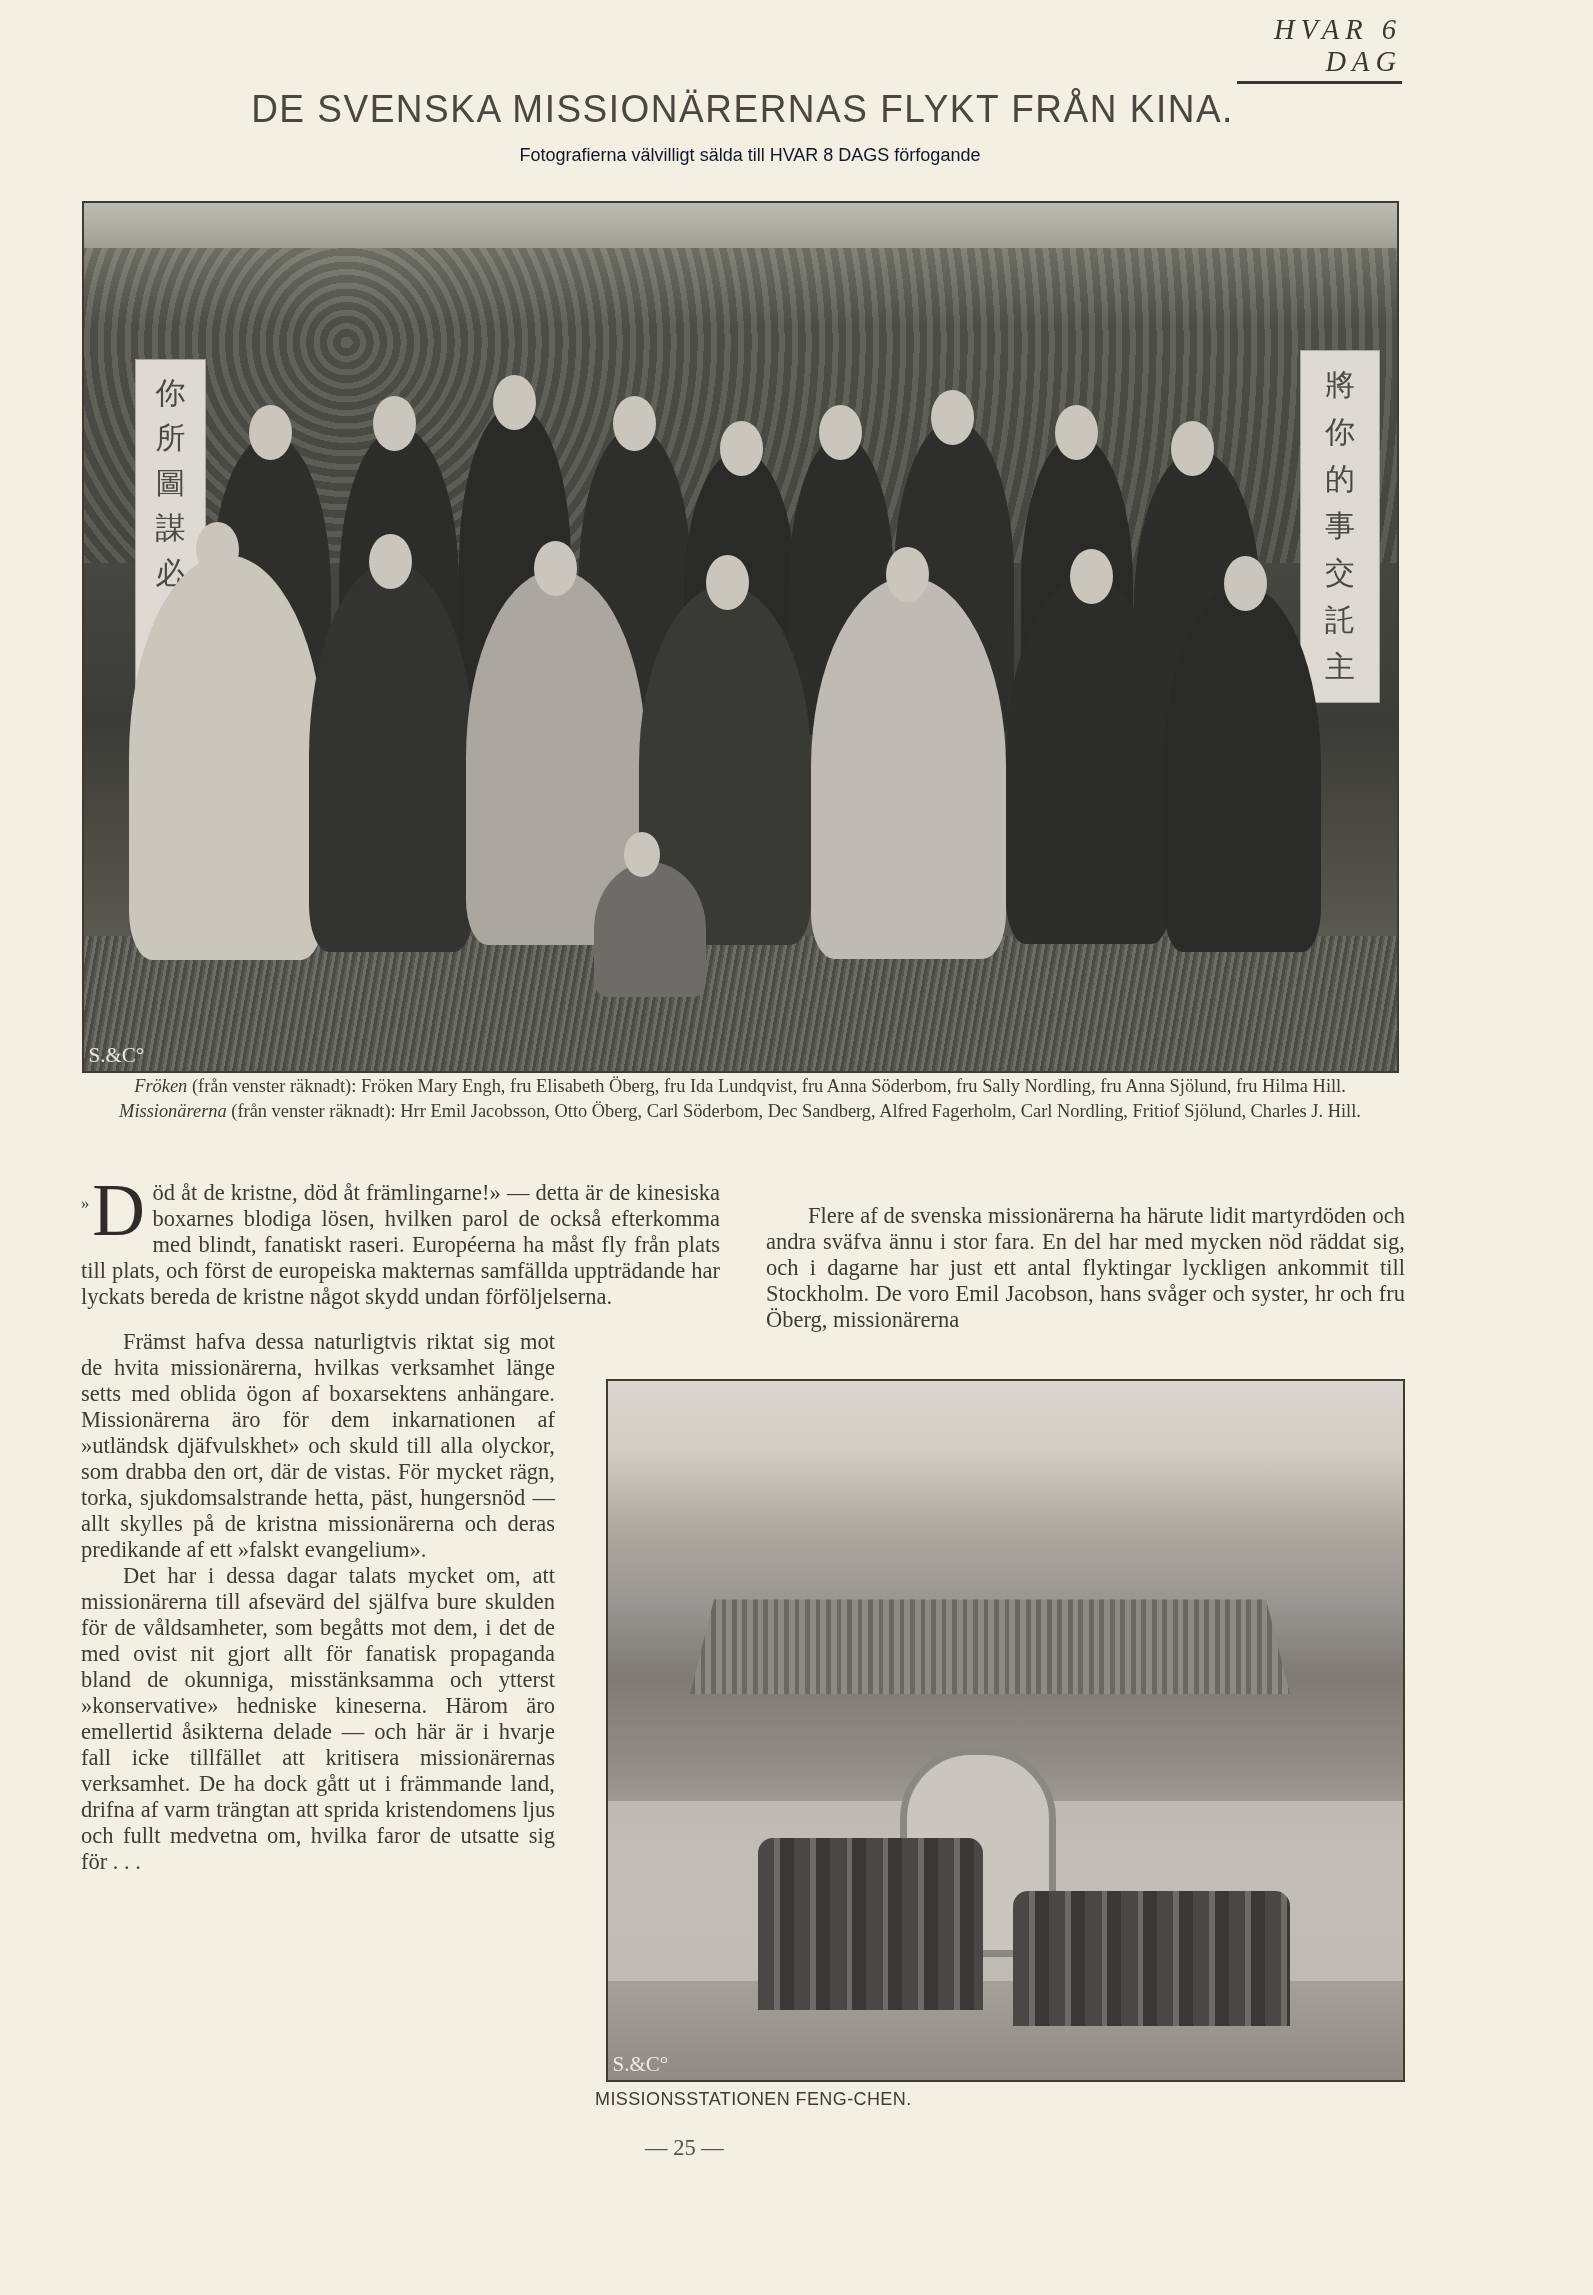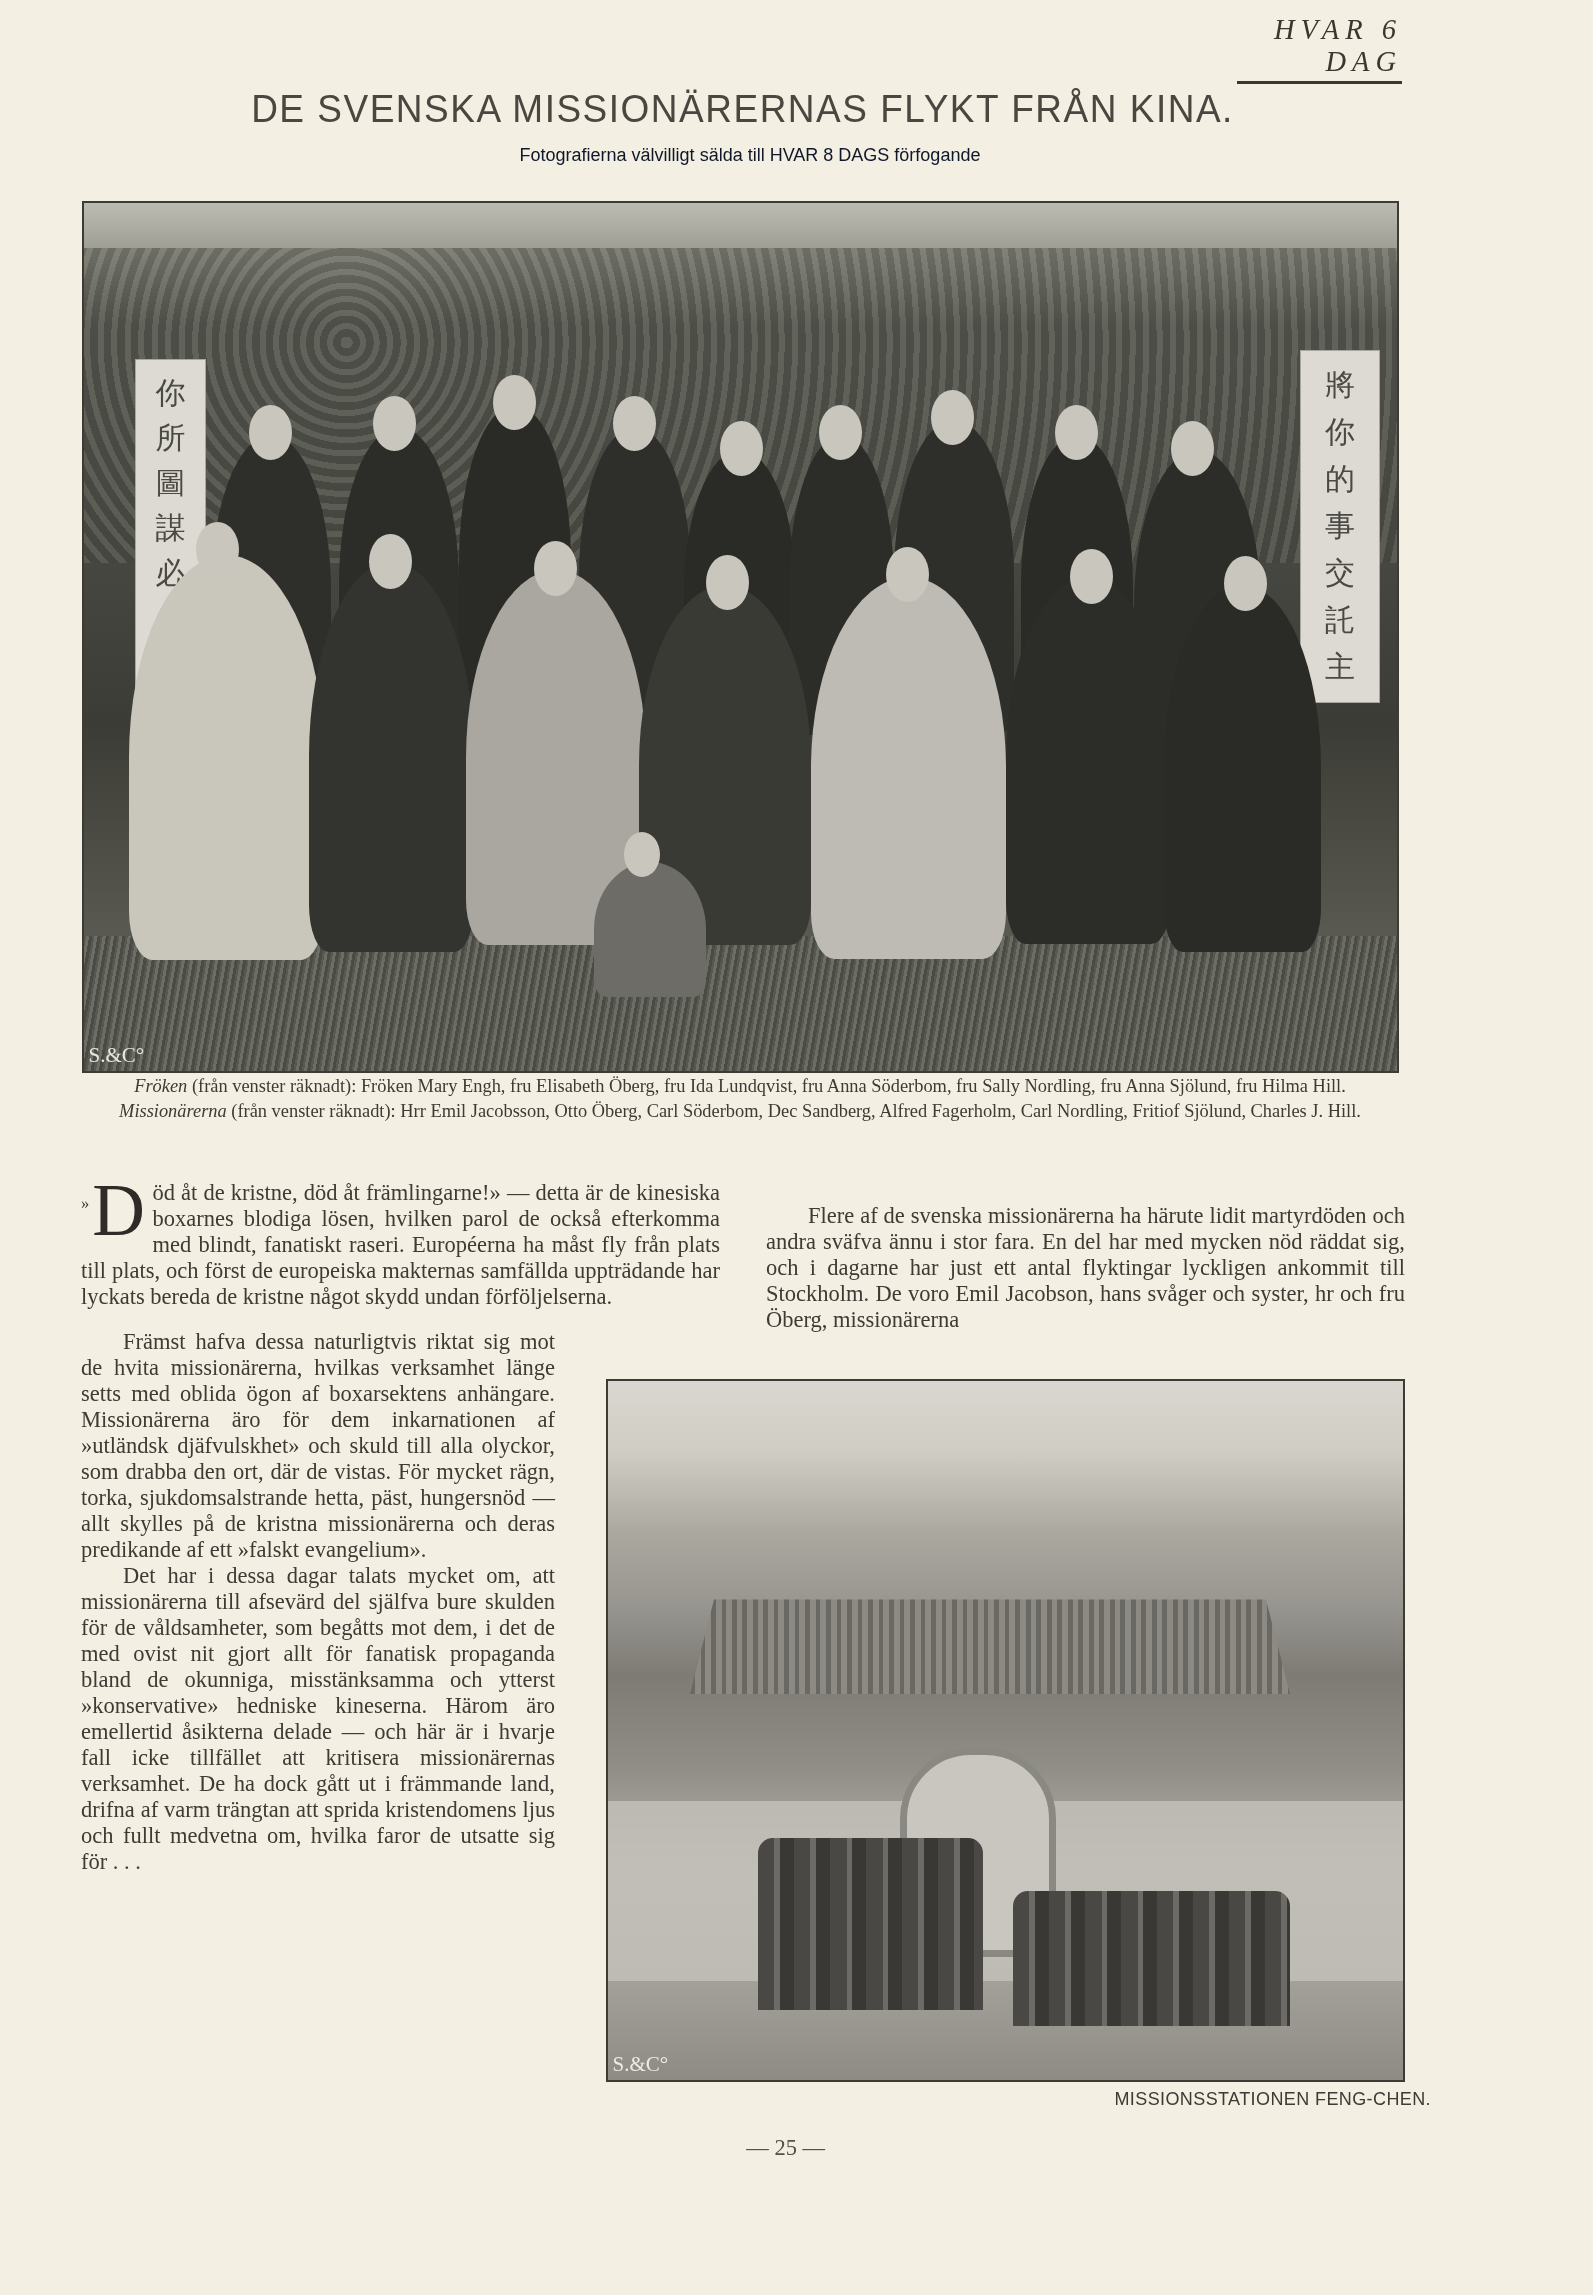--- a/index.html
+++ b/index.html
@@ -114,26 +114,26 @@
   .crowd {
     position: absolute; top: 457px; height: 172px;
     background: repeating-linear-gradient(90deg, #4a4844 0 16.5px, #6d6b65 16.5px 22.5px, #3a3834 22.5px 36px);
     border-radius: 15px 15px 0 0;
   }
   .credit2 {
     position: absolute; left: 4.5px; bottom: 3px;
     font-size: 21px; color: #ecebe3;
   }
   .caption-bottom {
-    position: absolute; left: 636px; top: 2089px; width: 795px; text-align: right;
+    position: absolute; left: 595px; top: 2089px; width: 795px; text-align: left;
     font-family: "Liberation Sans", "DejaVu Sans", sans-serif;
     font-size: 18px; color: #3e3a34; letter-spacing: 0.4px;
   }
   .page-number {
-    position: absolute; left: 645px; top: 2135px; width: 180px; text-align: right;
+    position: absolute; left: 645px; top: 2135px; width: 180px; text-align: left;
     font-size: 22.5px; color: #55504a;
   }
 </style>
 </head>
 <body>
 
 <div class="running-head">HVAR 6 DAG</div>
 <div class="title">DE SVENSKA MISSIONÄRERNAS FLYKT FRÅN KINA.</div>
 <div class="subtitle">Fotografierna välvilligt sälda till HVAR 8 DAGS förfogande</div>
 

